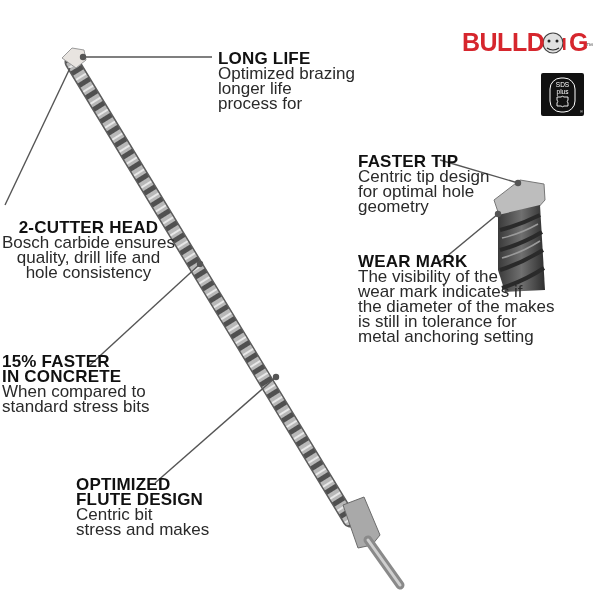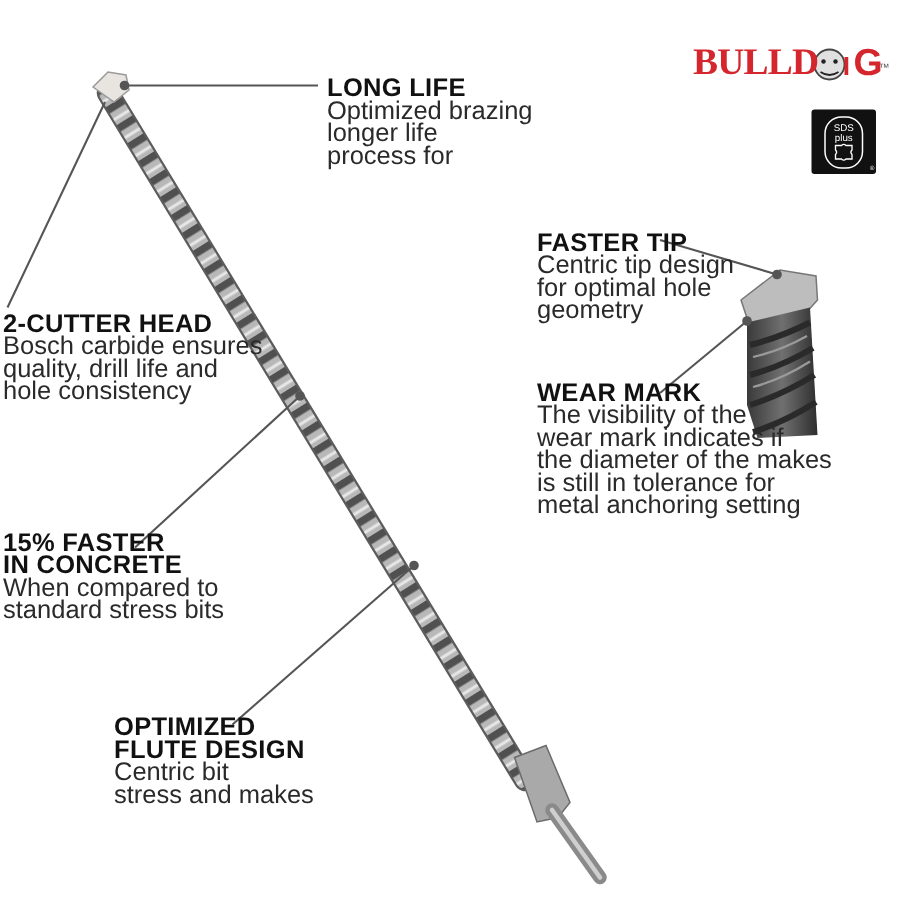--- a/index.html
+++ b/index.html
@@ -84,33 +84,33 @@
   <g>
     <circle cx="553" cy="43" r="10" fill="#e0e0e0" stroke="#444" stroke-width="1.2"></circle>
     <circle cx="549" cy="41" r="1.5" fill="#222"></circle>
     <circle cx="557" cy="41" r="1.5" fill="#222"></circle>
     <path d="M547 48 Q553 52 559 48" stroke="#222" stroke-width="1.2" fill="none"></path>
     <rect x="563" y="38" width="2.5" height="12" fill="#d6262d"></rect>
   </g>
 </svg>
 
 <div class="logo">
-  <span class="logo-text" style="left:0;font-family:Liberation Serif, serif;">BULLD</span>
+  <span class="logo-text" style="left:0;">BULLD</span>
   <span class="logo-text" style="left:107px;">G</span>
   <span style="position:absolute; left:124px; top:14px; font-size:7px; color:#555;">™</span>
 </div>
 
 <div class="callout" style="left:218px; top:51px;">
   <span class="title">LONG LIFE</span>
   <span class="desc">Optimized brazing</span>
   <span class="desc">longer life</span>
   <span class="desc">process for</span>
 </div>
 
-<div class="callout" style="left:2px; top:208px;">
+<div class="callout" style="left:2px; top:220px;text-align:center;">
   <span class="title">2-CUTTER HEAD</span>
   <span class="desc">Bosch carbide ensures</span>
   <span class="desc">quality, drill life and</span>
   <span class="desc">hole consistency</span>
 </div>
 
 <div class="callout" style="left:358px; top:154px;">
   <span class="title">FASTER TIP</span>
   <span class="desc">Centric tip design</span>
   <span class="desc">for optimal hole</span>

